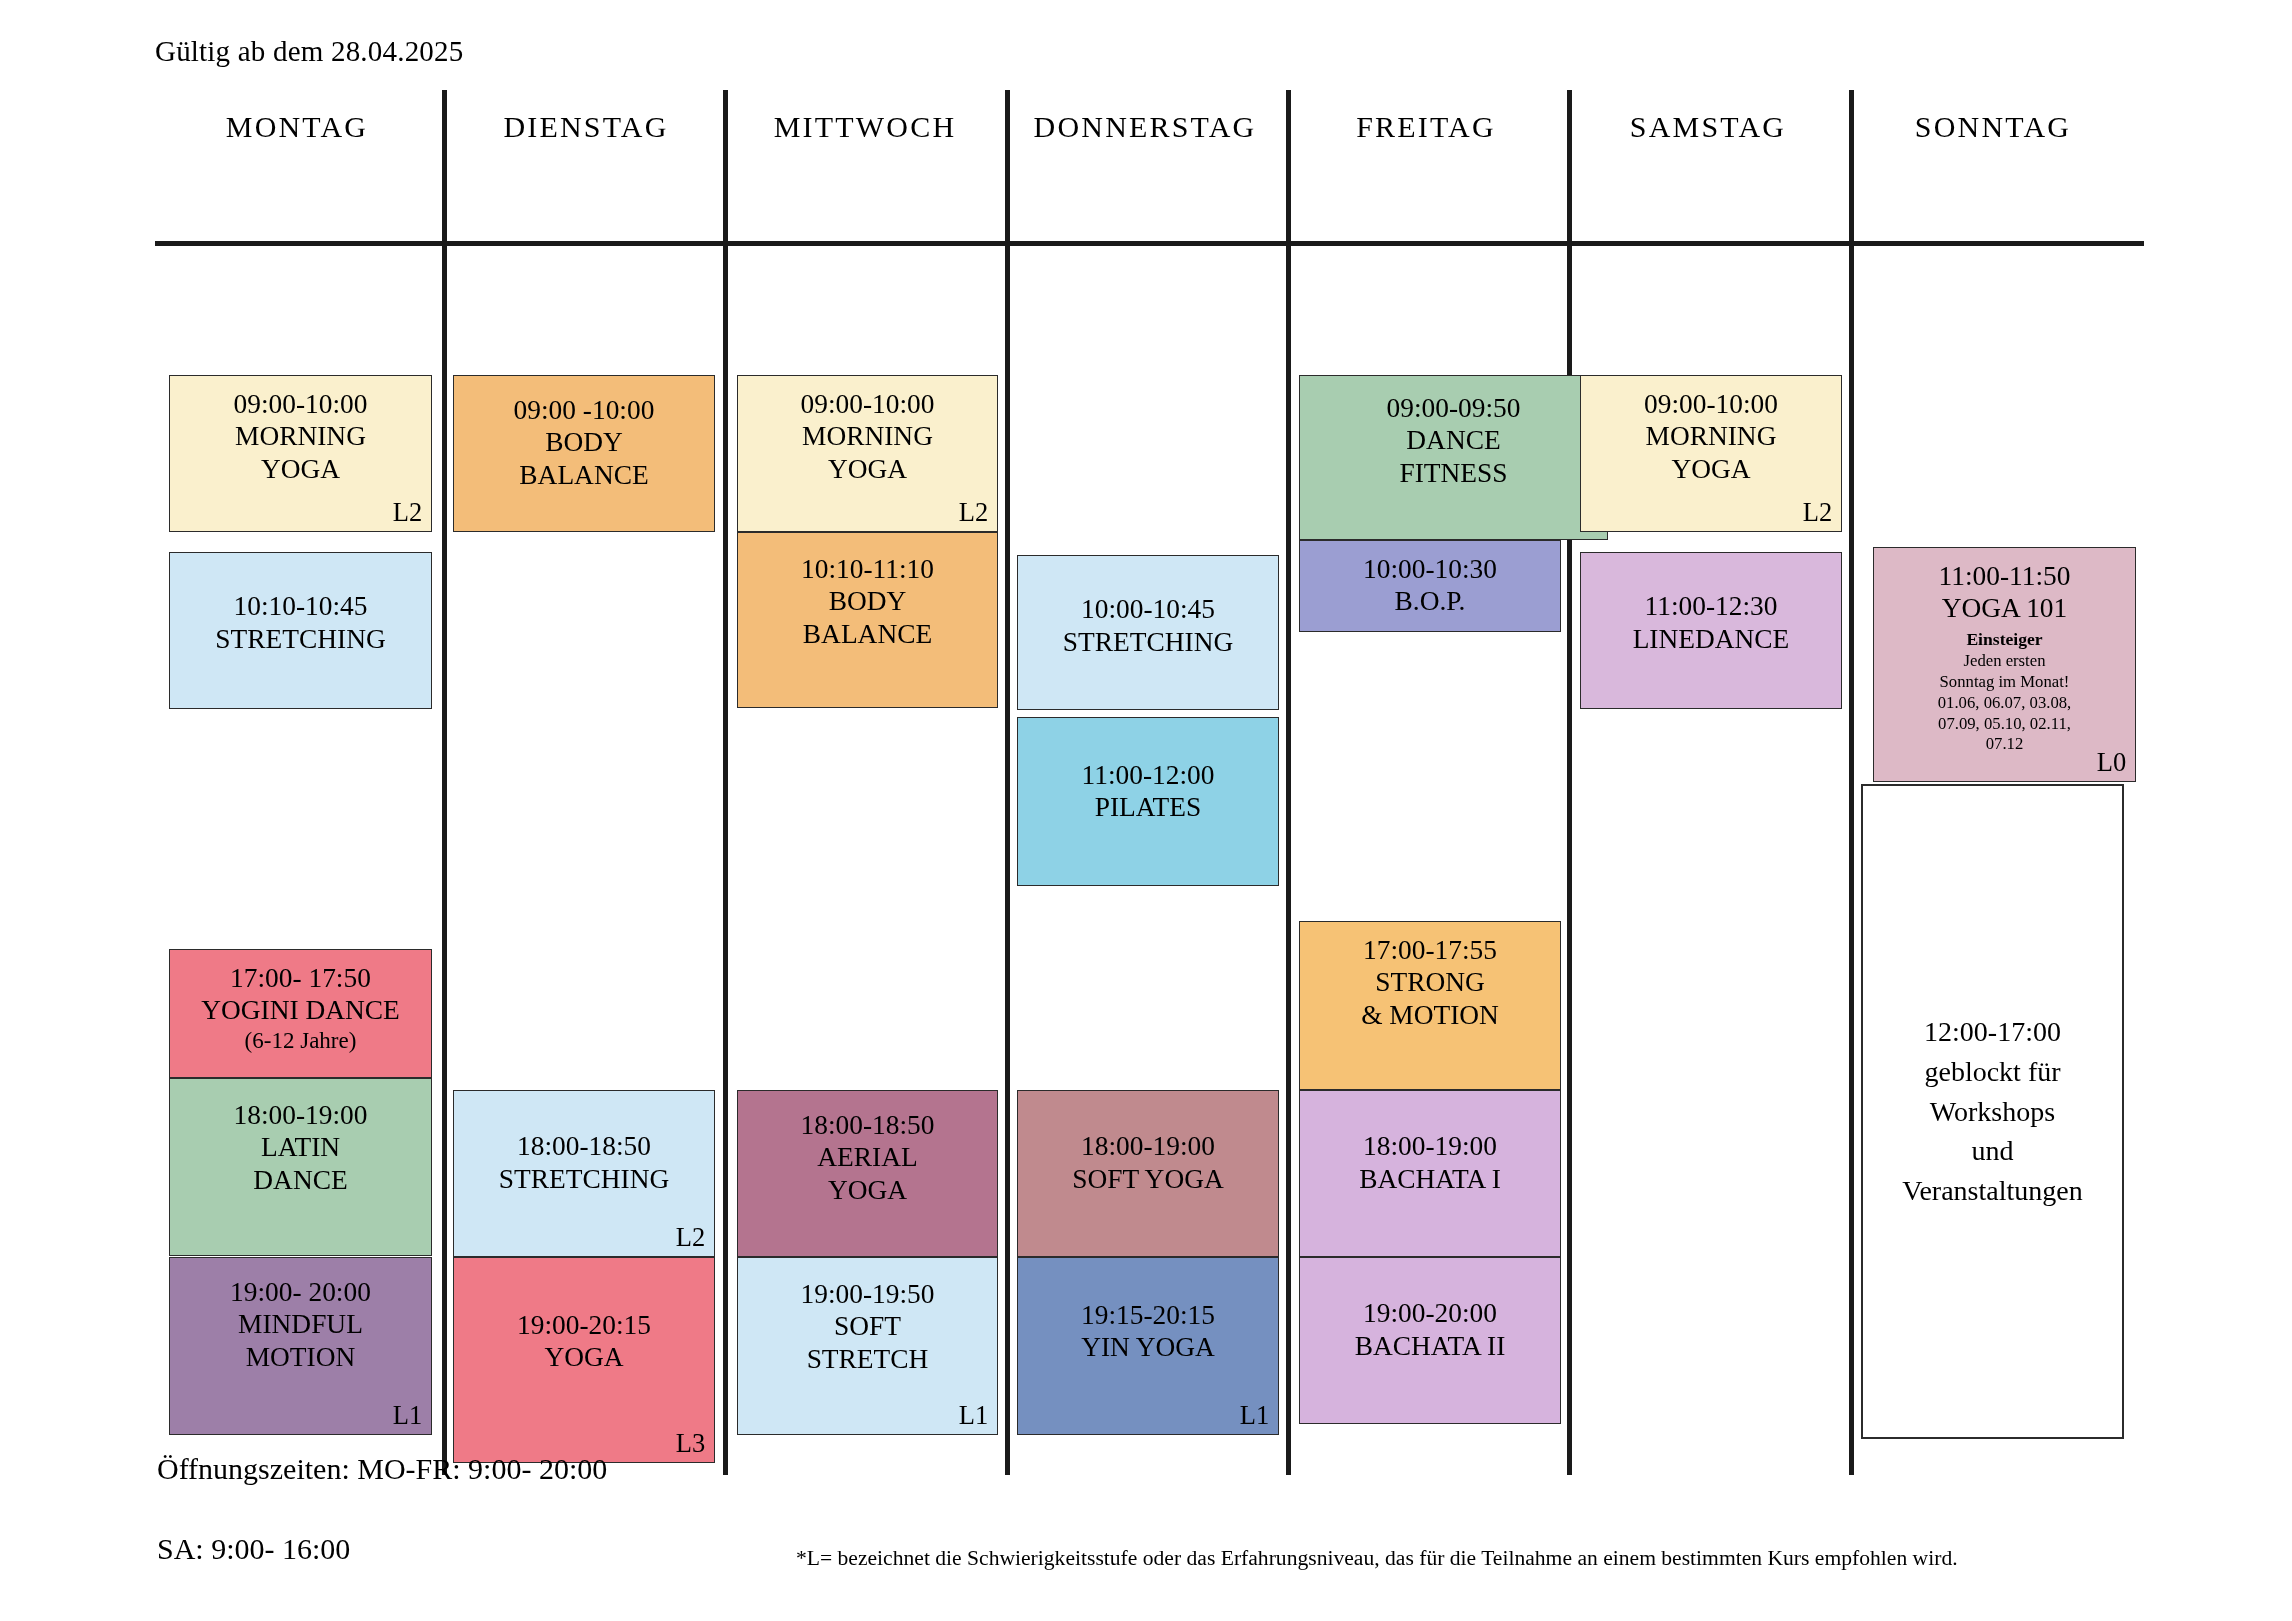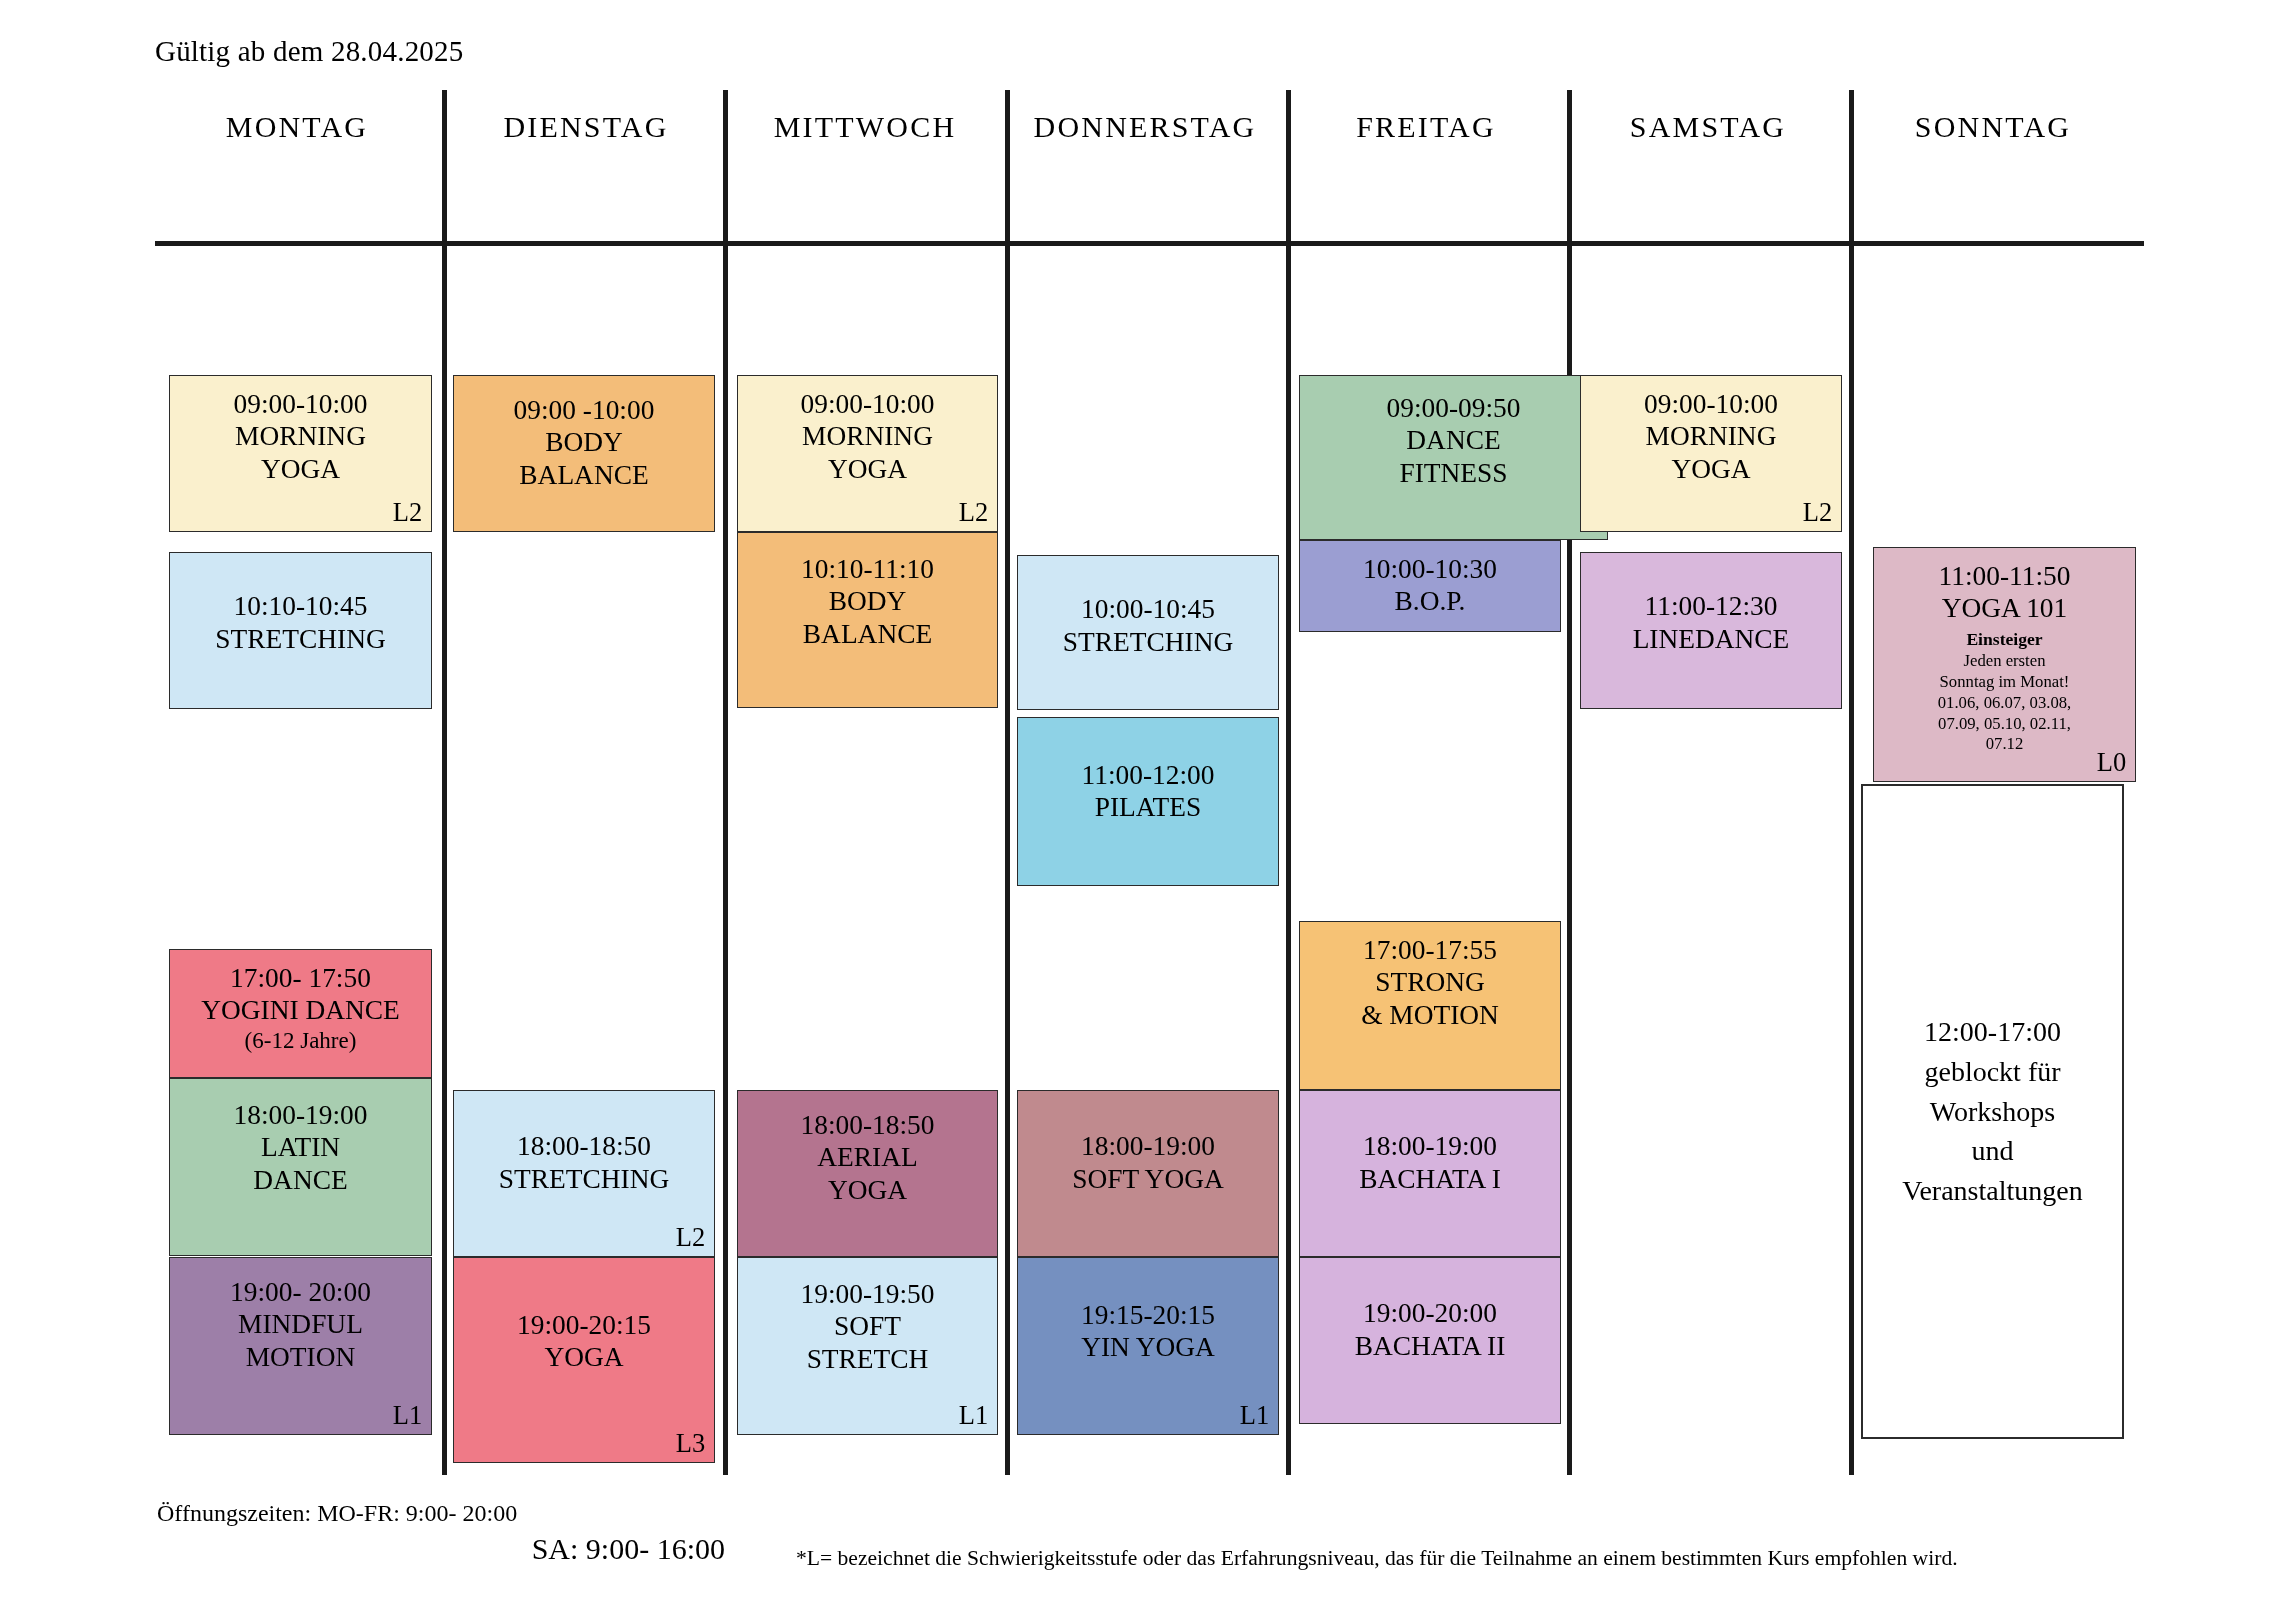--- a/index.html
+++ b/index.html
@@ -96,30 +96,30 @@
     flex-direction: column;
     justify-content: center;
     align-items: center;
   }
   .blocked .ln { display: block; }
 
   
   #hours1 {
     position: absolute;
     left: 157px;
-    top: 1500px;
-    font-size: 24px;
+    top: 1452px;
+    font-size: 30px;
     white-space: nowrap;
   }
   #hours2 {
     position: absolute;
     left: 157px;
     top: 1532px;
     width: 568px;
-    text-align: right;
+    text-align: left;
     font-size: 30px;
     white-space: nowrap;
   }
   #legend {
     position: absolute;
     left: 796px;
     top: 1546px;
     font-size: 21.6px;
     white-space: nowrap;
   }

